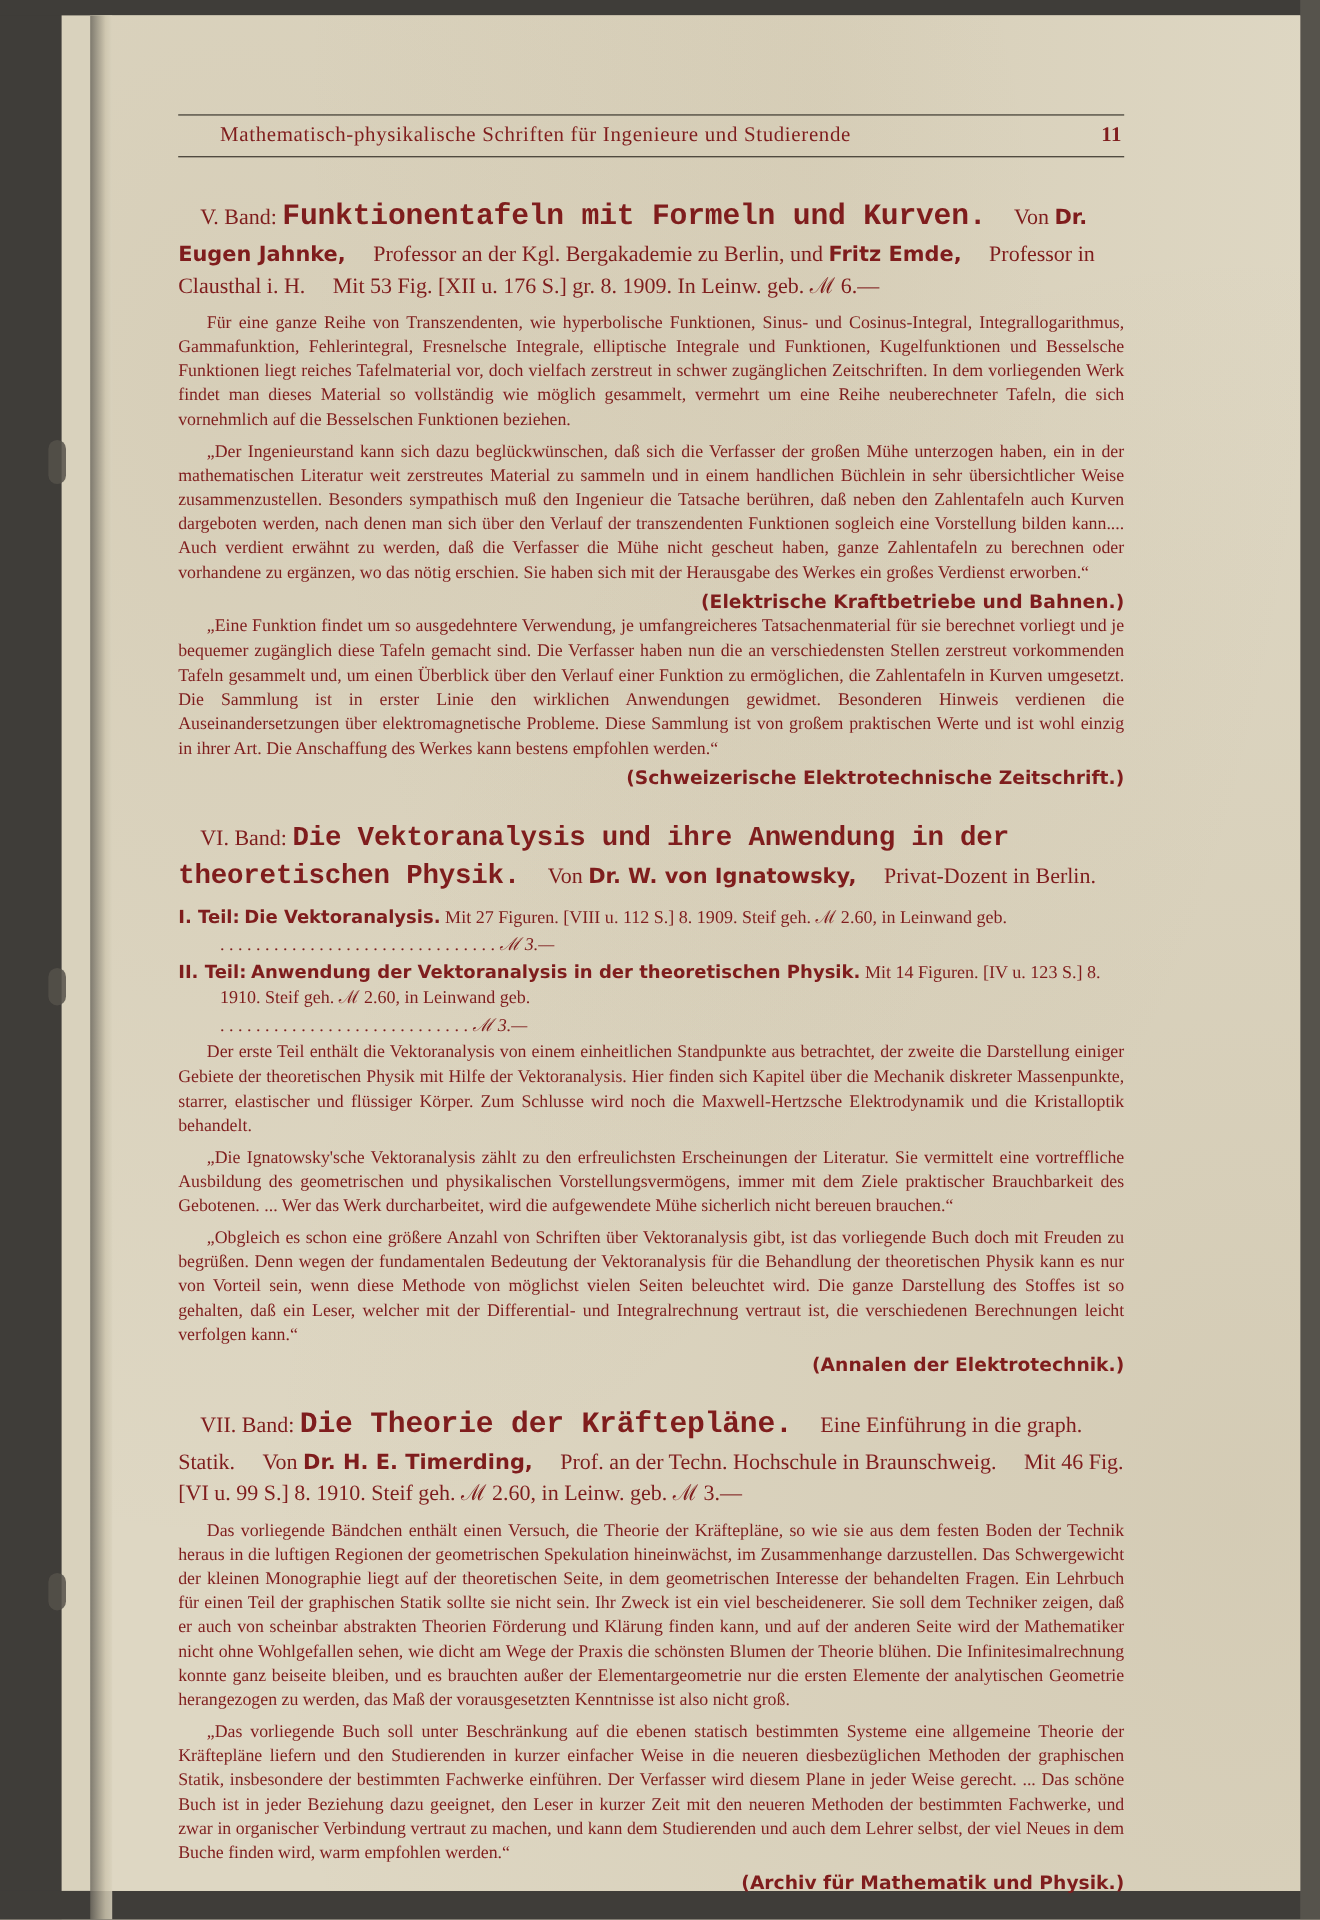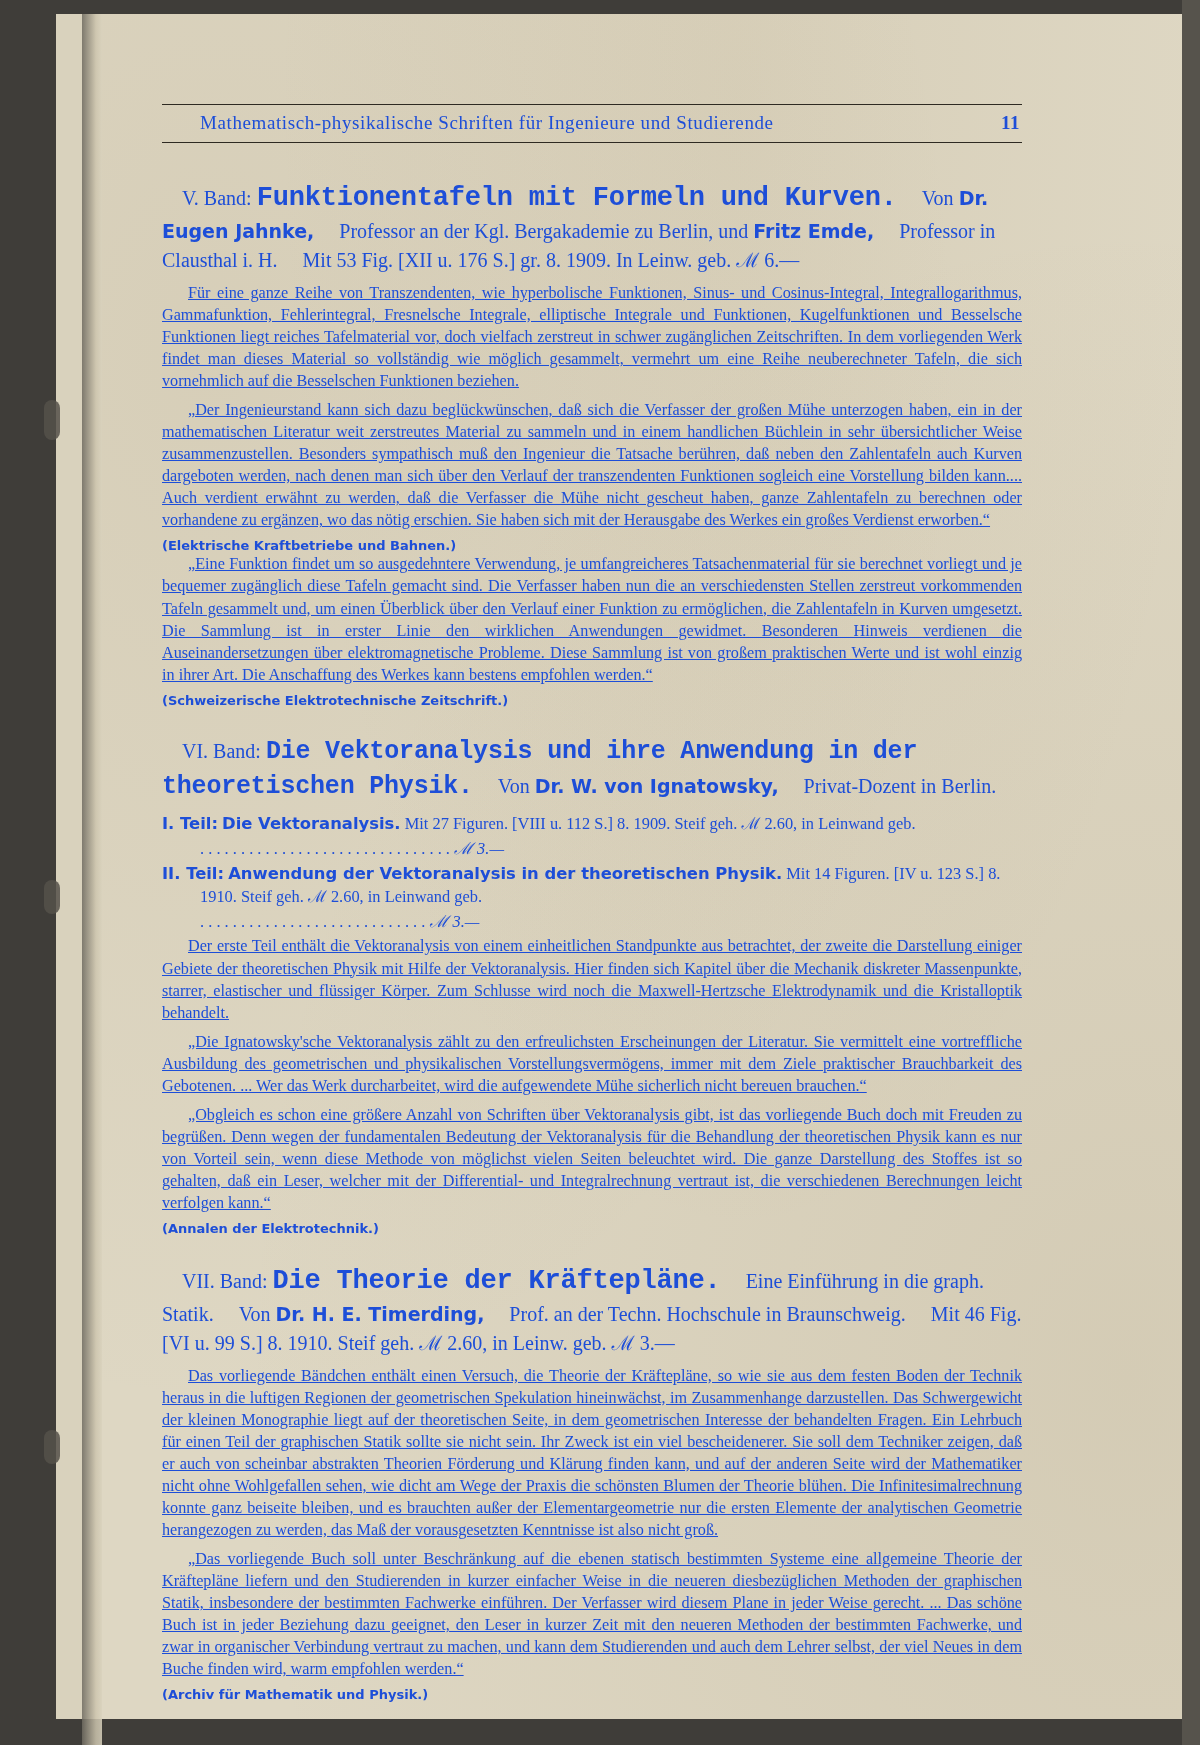--- a/index.html
+++ b/index.html
@@ -8,21 +8,21 @@
     background: #4a4a46;
   }
   .page {
     position: relative;
     width: 1200px;
     height: 1745px;
     margin: 0 auto;
     background: #d9d2bd;
     overflow: hidden;
     font-family: "Liberation Serif", serif;
-    color: #1d4ed8;
+    color: #7f1d1d;
   }
   
   .scan-left {
     position: absolute;
     left: 0; top: 0;
     width: 56px; height: 1745px;
     background: #3f3d39;
   }
   .scan-right {
     position: absolute;
@@ -131,26 +131,26 @@
     font-size: 19px;
   }
 
   p.body {
     font-size: 16.2px;
     line-height: 1.36;
     text-align: justify;
     margin: 0 0 7px 0;
     text-indent: 26px;
     hyphens: auto;
-    text-decoration: underline;
   }
   .src {
+    text-align: right;
     font-family: "DejaVu Sans", sans-serif;
     font-weight: bold;
-    font-size: 13px;
+    font-size: 17px;
   }
 
   .teil {
     font-size: 16.4px;
     line-height: 1.4;
     margin: 0 0 2px 0;
     padding-left: 38px;
     text-indent: -38px;
   }
   .teil .lab { font-family: "DejaVu Sans", sans-serif; font-weight: bold; }

